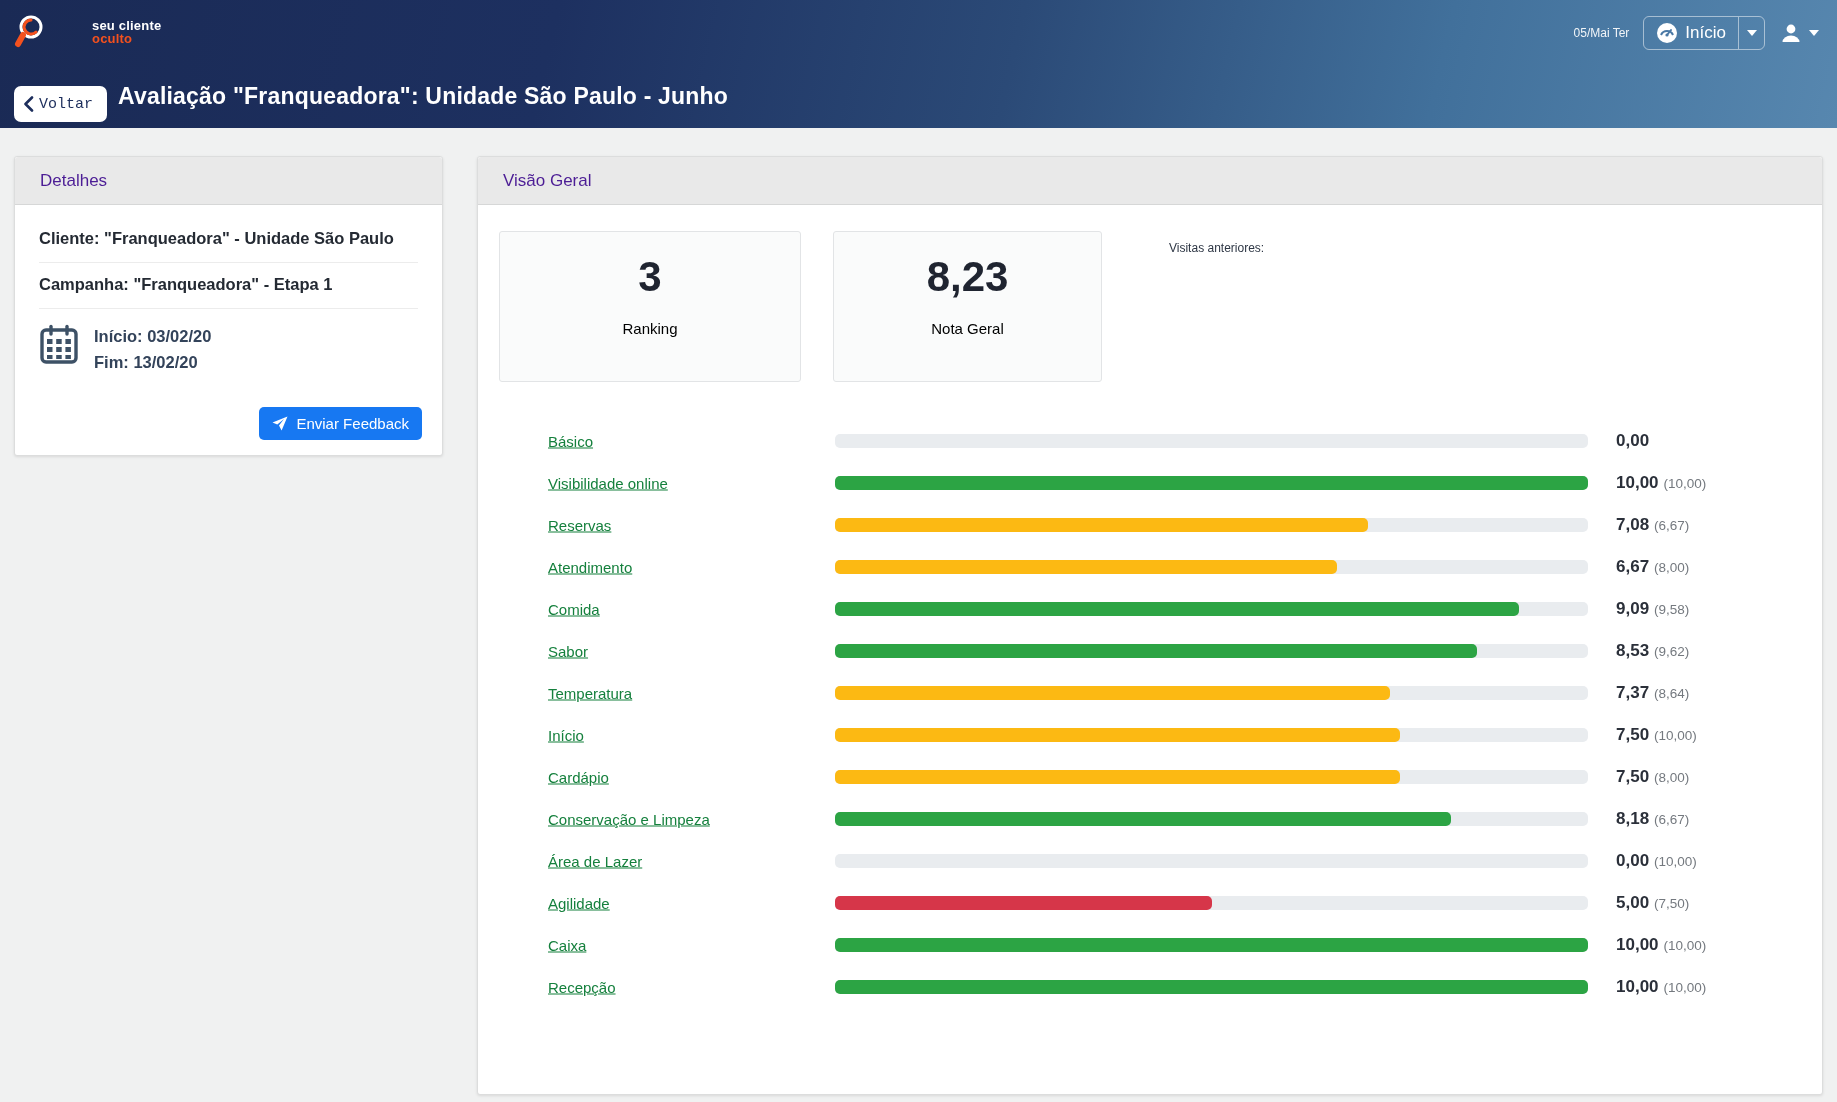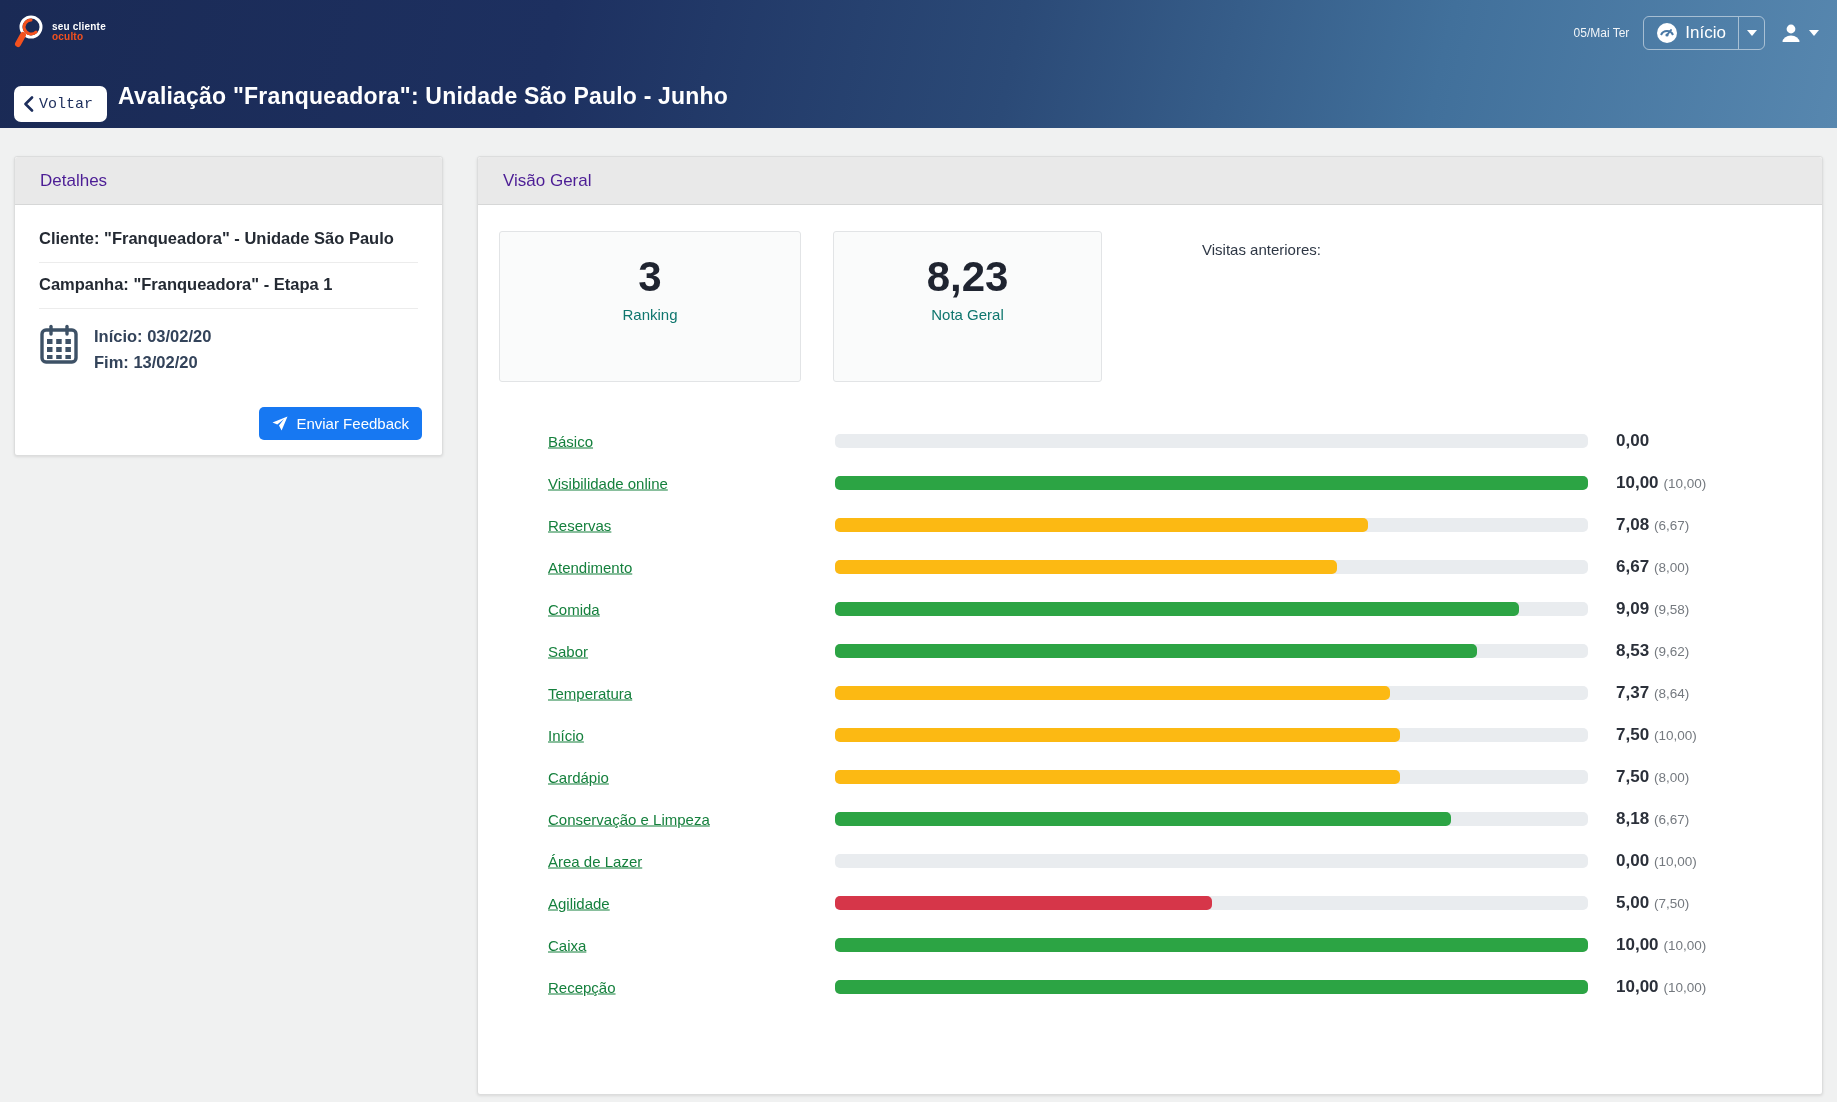--- a/index.html
+++ b/index.html
@@ -12,21 +12,21 @@
     color:#212529;
   }
 
   
   .app-header{
     position:absolute; top:0; left:0; width:1837px; height:128px;
     background:linear-gradient(103deg,#1a2a55 0%,#1d3060 30%,#2b4a77 55%,#41709b 78%,#5787af 100%);
   }
   .navbar-row{ position:absolute; top:0; left:0; right:0; height:64px; }
   .logo{ position:absolute; left:14px; top:11px; display:flex; align-items:center; gap:6px; }
-  .logo-text{ line-height:1.02; font-weight:bold; font-size:10px; letter-spacing:.2px; }
+  .logo-text{ line-height:1.02; font-weight:bold; font-size:13px; letter-spacing:.2px;margin-left:40px; }
   .logo-line1{ color:#ffffff; }
   .logo-line2{ color:#f4511e; }
   .nav-right{ position:absolute; right:18px; top:15px; display:flex; align-items:center; gap:14px; height:36px;margin-left:28px; }
   .nav-date{ color:#ffffff; font-size:12px; opacity:.92; }
   .inicio-group{
     display:flex; align-items:stretch; height:34px;
     border:1px solid rgba(255,255,255,.5); border-radius:6px; cursor:pointer;
   }
   .inicio-main{ display:flex; align-items:center; gap:7px; padding:0 12px; color:#fff; font-size:17px; }
   .inicio-caret{ display:flex; align-items:center; justify-content:center; width:26px; border-left:1px solid rgba(255,255,255,.5); }
@@ -75,22 +75,22 @@
 
   
   .overview-panel{ left:477px; top:156px; width:1346px; height:939px; }
   .metric-card{
     position:absolute; background:#fafbfb; border:1px solid #e2e4e6; border-radius:3px;
     display:flex; flex-direction:column; align-items:center; padding-top:22px;
   }
   .metric-ranking{ left:21px; top:74px; width:302px; height:151px; }
   .metric-nota{ left:355px; top:74px; width:269px; height:151px; }
   .metric-value{ font-size:42px; font-weight:600; color:#1f2430; line-height:1.1; }
-  .metric-label{ font-size:15px; color:#0f766e; margin-top:6px; }
-  .visitas-label{ position:absolute; left:724px; top:84px; font-size:15px; color:#2e3745; }
+  .metric-label{ font-size:15px; color:#000000; margin-top:20px; }
+  .visitas-label{ position:absolute; left:691px; top:84px; font-size:12px; color:#2e3745; }
 
   
   .chart{ position:absolute; left:0; top:263px; width:1346px; }
   .chart-row{ position:relative; height:42px; }
   .bar-label{
     position:absolute; left:70px; top:50%; transform:translateY(-50%);
     font-size:15px; color:#15803d; white-space:nowrap;text-decoration:underline;
   }
   .bar-track{
     position:absolute; left:357px; top:14px; width:753px; height:14px;

